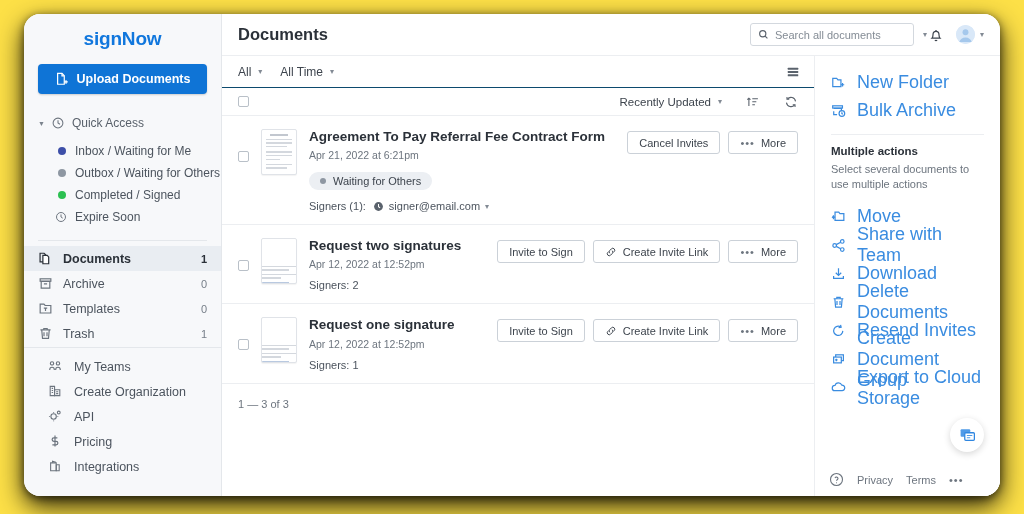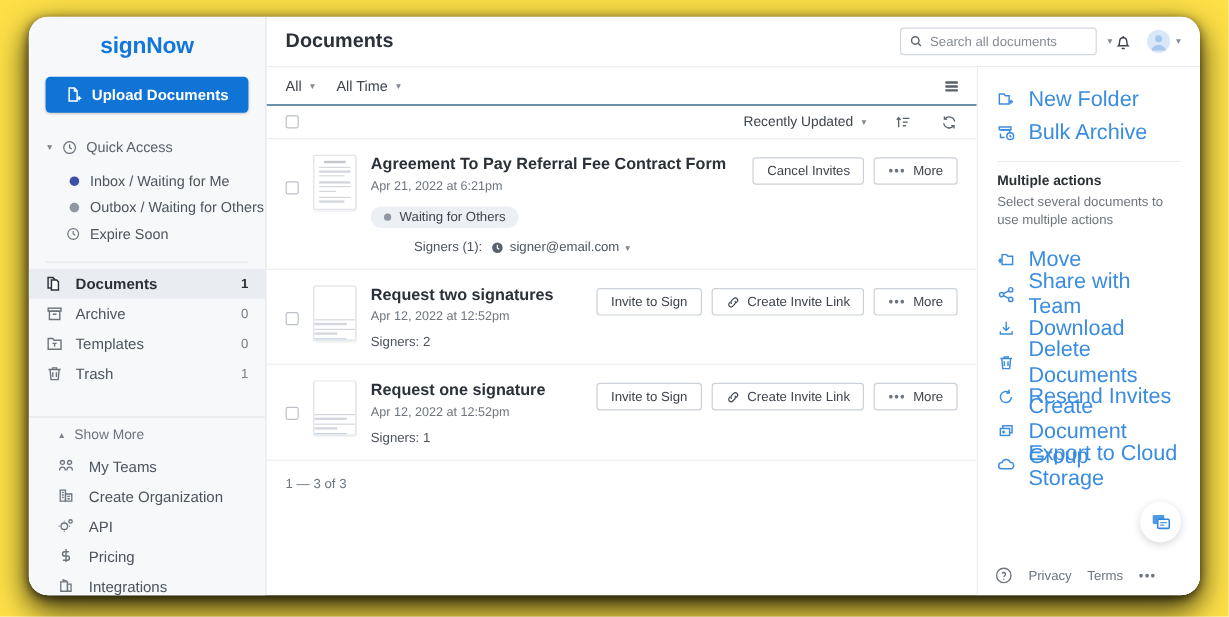--- a/index.html
+++ b/index.html
@@ -156,21 +156,21 @@
 
   .rowbody { flex: 1; min-width: 0; }
   .doc-title { font-size: 13.5px; font-weight: bold; color: #2b3139; line-height: 1.2; cursor: pointer; }
   .doc-date { font-size: 10.5px; color: #6d757f; margin-top: 4px; }
   .badge {
     display: inline-flex; align-items: center; gap: 7px;
     background: #eceff3; border-radius: 11px; height: 18px;
     padding: 0 11px; margin-top: 11px; font-size: 11px; color: #3d444d;
   }
   .badge .dot { width: 6px; height: 6px; flex: 0 0 6px; background: #8e97a2; }
-  .signers { margin-top: 10px; display: flex; gap: 7px; font-size: 11px; color: #4c545e; margin-left: 36px; }
+  .signers { margin-top: 10px; display: flex; gap: 7px; font-size: 11px; color: #4c545e; }
   .signers .em { display: flex; align-items: center; gap: 5px; color: #4c545e; }
   .signers .caret2 { font-size: 8px; color: #828a94; }
   .signers-simple { margin-top: 9px; font-size: 11px; color: #4c545e; }
 
   .actions { display: flex; align-items: flex-end; gap: 8px; padding-top: 2px; }
   .btn {
     height: 23px; border: 1px solid #cbd1d8; border-radius: 3px; background: #fff;
     display: flex; align-items: center; justify-content: center; gap: 6px;
     padding: 0 11px; font-size: 11px; color: #3d444d; cursor: pointer; white-space: nowrap;
   }
@@ -237,20 +237,24 @@
     </div>
 
     <div class="quick-list">
       <div class="quick-item">
         <span class="dot" style="background:#3d4fa8"></span>
         <span>Inbox / Waiting for Me</span>
       </div>
       <div class="quick-item">
         <span class="dot" style="background:#8e97a2"></span>
         <span>Outbox / Waiting for Others</span>
+      </div>
+      <div class="quick-item">
+        <span class="dot" style="background:#2cc051"></span>
+        <span>Completed / Signed</span>
       </div>
       <div class="quick-item" style="padding-left:31px;gap:8px">
         <span class="ico" style="width:12px;height:12px;flex:0 0 12px">
           <svg viewBox="0 0 16 16" width="12" height="12" fill="none" stroke="#6c747e" stroke-width="1.3">
             <circle cx="8" cy="8" r="6"></circle>
                 <path d="M8 4.6V8l2.3 1.5"></path>
           </svg>
         </span>
         <span>Expire Soon</span>
       </div>
@@ -299,24 +303,20 @@
               <path d="M4 4.2l.8 9h6.4l.8-9"></path>
               <path d="M6.2 4.2V2.7h3.6v1.5"></path>
           <path d="M6.4 6.6v4.3M9.6 6.6v4.3"></path>
         </svg>
       </span>
       <span class="label">Trash</span>
       <span class="count">1</span>
     </div>
 
     <div class="showmore-wrap">
-      <div class="showmore">
-        <span class="caret">▲</span>
-        <span>Show More</span>
-      </div>
       <div class="bottom-nav">
         <div class="nav-item">
           <span class="ico">
             <svg viewBox="0 0 16 16" width="14" height="14" fill="none" stroke="#6c747e" stroke-width="1.3">
               <circle cx="4.6" cy="5" r="1.9"></circle>
                   <circle cx="11.4" cy="5" r="1.9"></circle>
               <path d="M1.9 12.6c0-2 1.2-3.2 2.7-3.2s2.7 1.2 2.7 3.2"></path>
               <path d="M8.7 12.6c0-2 1.2-3.2 2.7-3.2s2.7 1.2 2.7 3.2"></path>
             </svg>
           </span>

